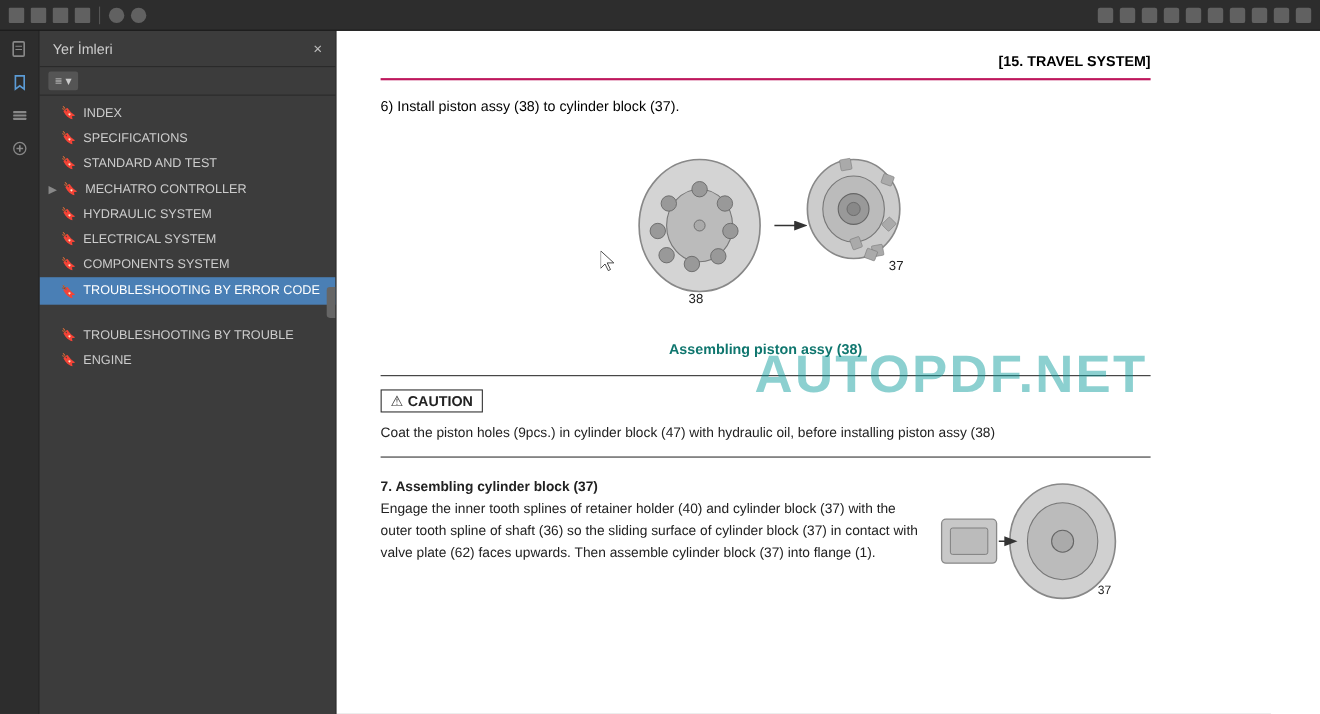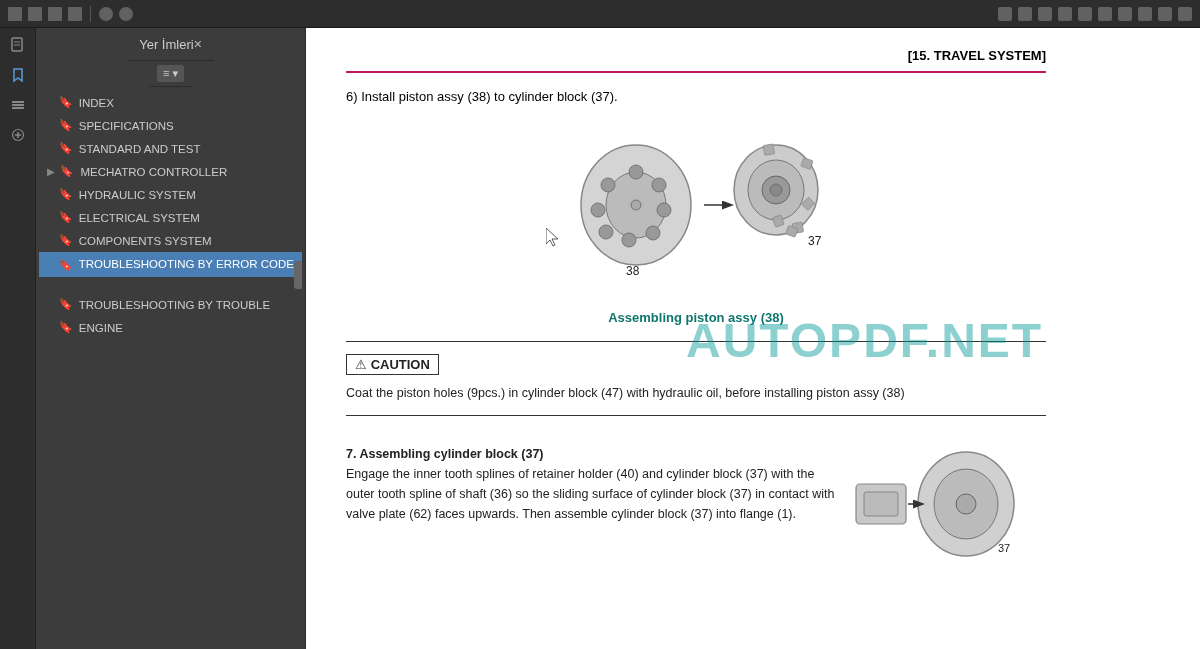--- a/index.html
+++ b/index.html
@@ -32,21 +32,20 @@
     }
 
     
     .sidebar {
       width: 270px;
       background: #3c3c3c;
       display: flex;
       flex-direction: column;
       border-right: 1px solid #2a2a2a;
       flex-shrink: 0;
-      align-items: center;
     }
 
     .sidebar-header {
       display: flex;
       align-items: center;
       justify-content: space-between;
       padding: 8px 12px;
       border-bottom: 1px solid #2a2a2a;
     }
     .sidebar-title {
@@ -241,21 +240,21 @@
     .caution-bullet {
       font-size: 12.5px;
       color: #222;
       margin-left: 16px;
       line-height: 1.6;
     }
 
     .step7-area {
       display: flex;
       gap: 4px;
-      margin-top: 28px;
+      margin-top: 16px;
       justify-content: space-between;
     }
     .step7-text {
       flex: 1;
       font-size: 12.5px;
       color: #222;
       line-height: 1.6;
     }
     .step7-diagram {
       width: 200px;

